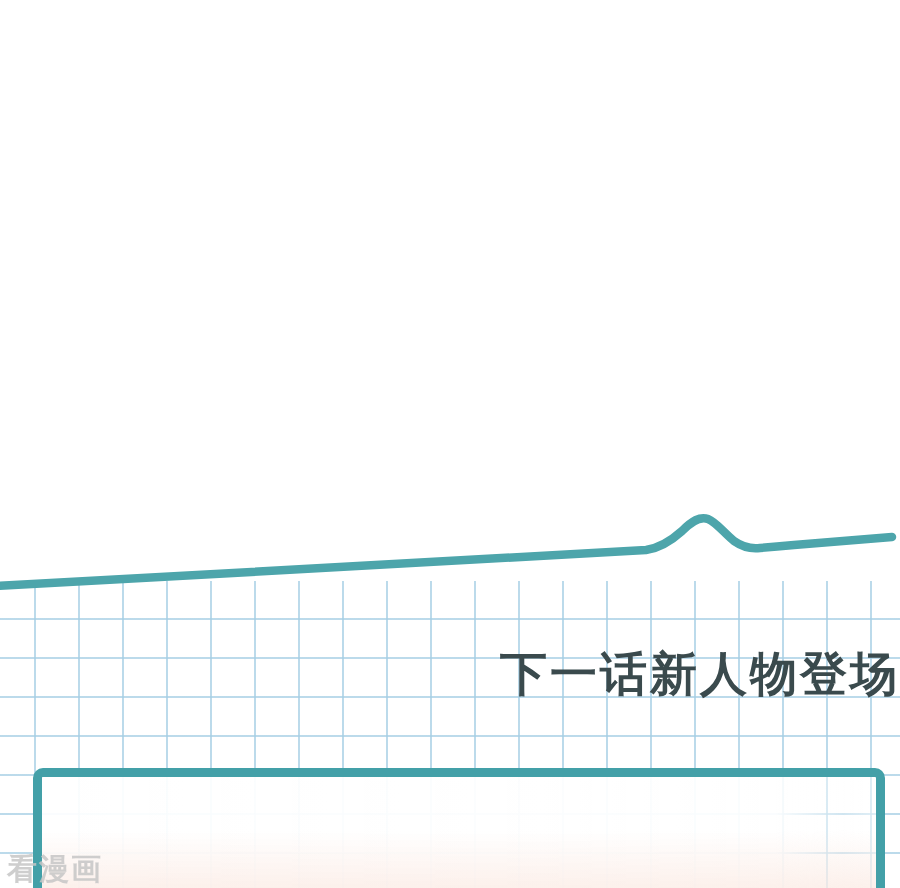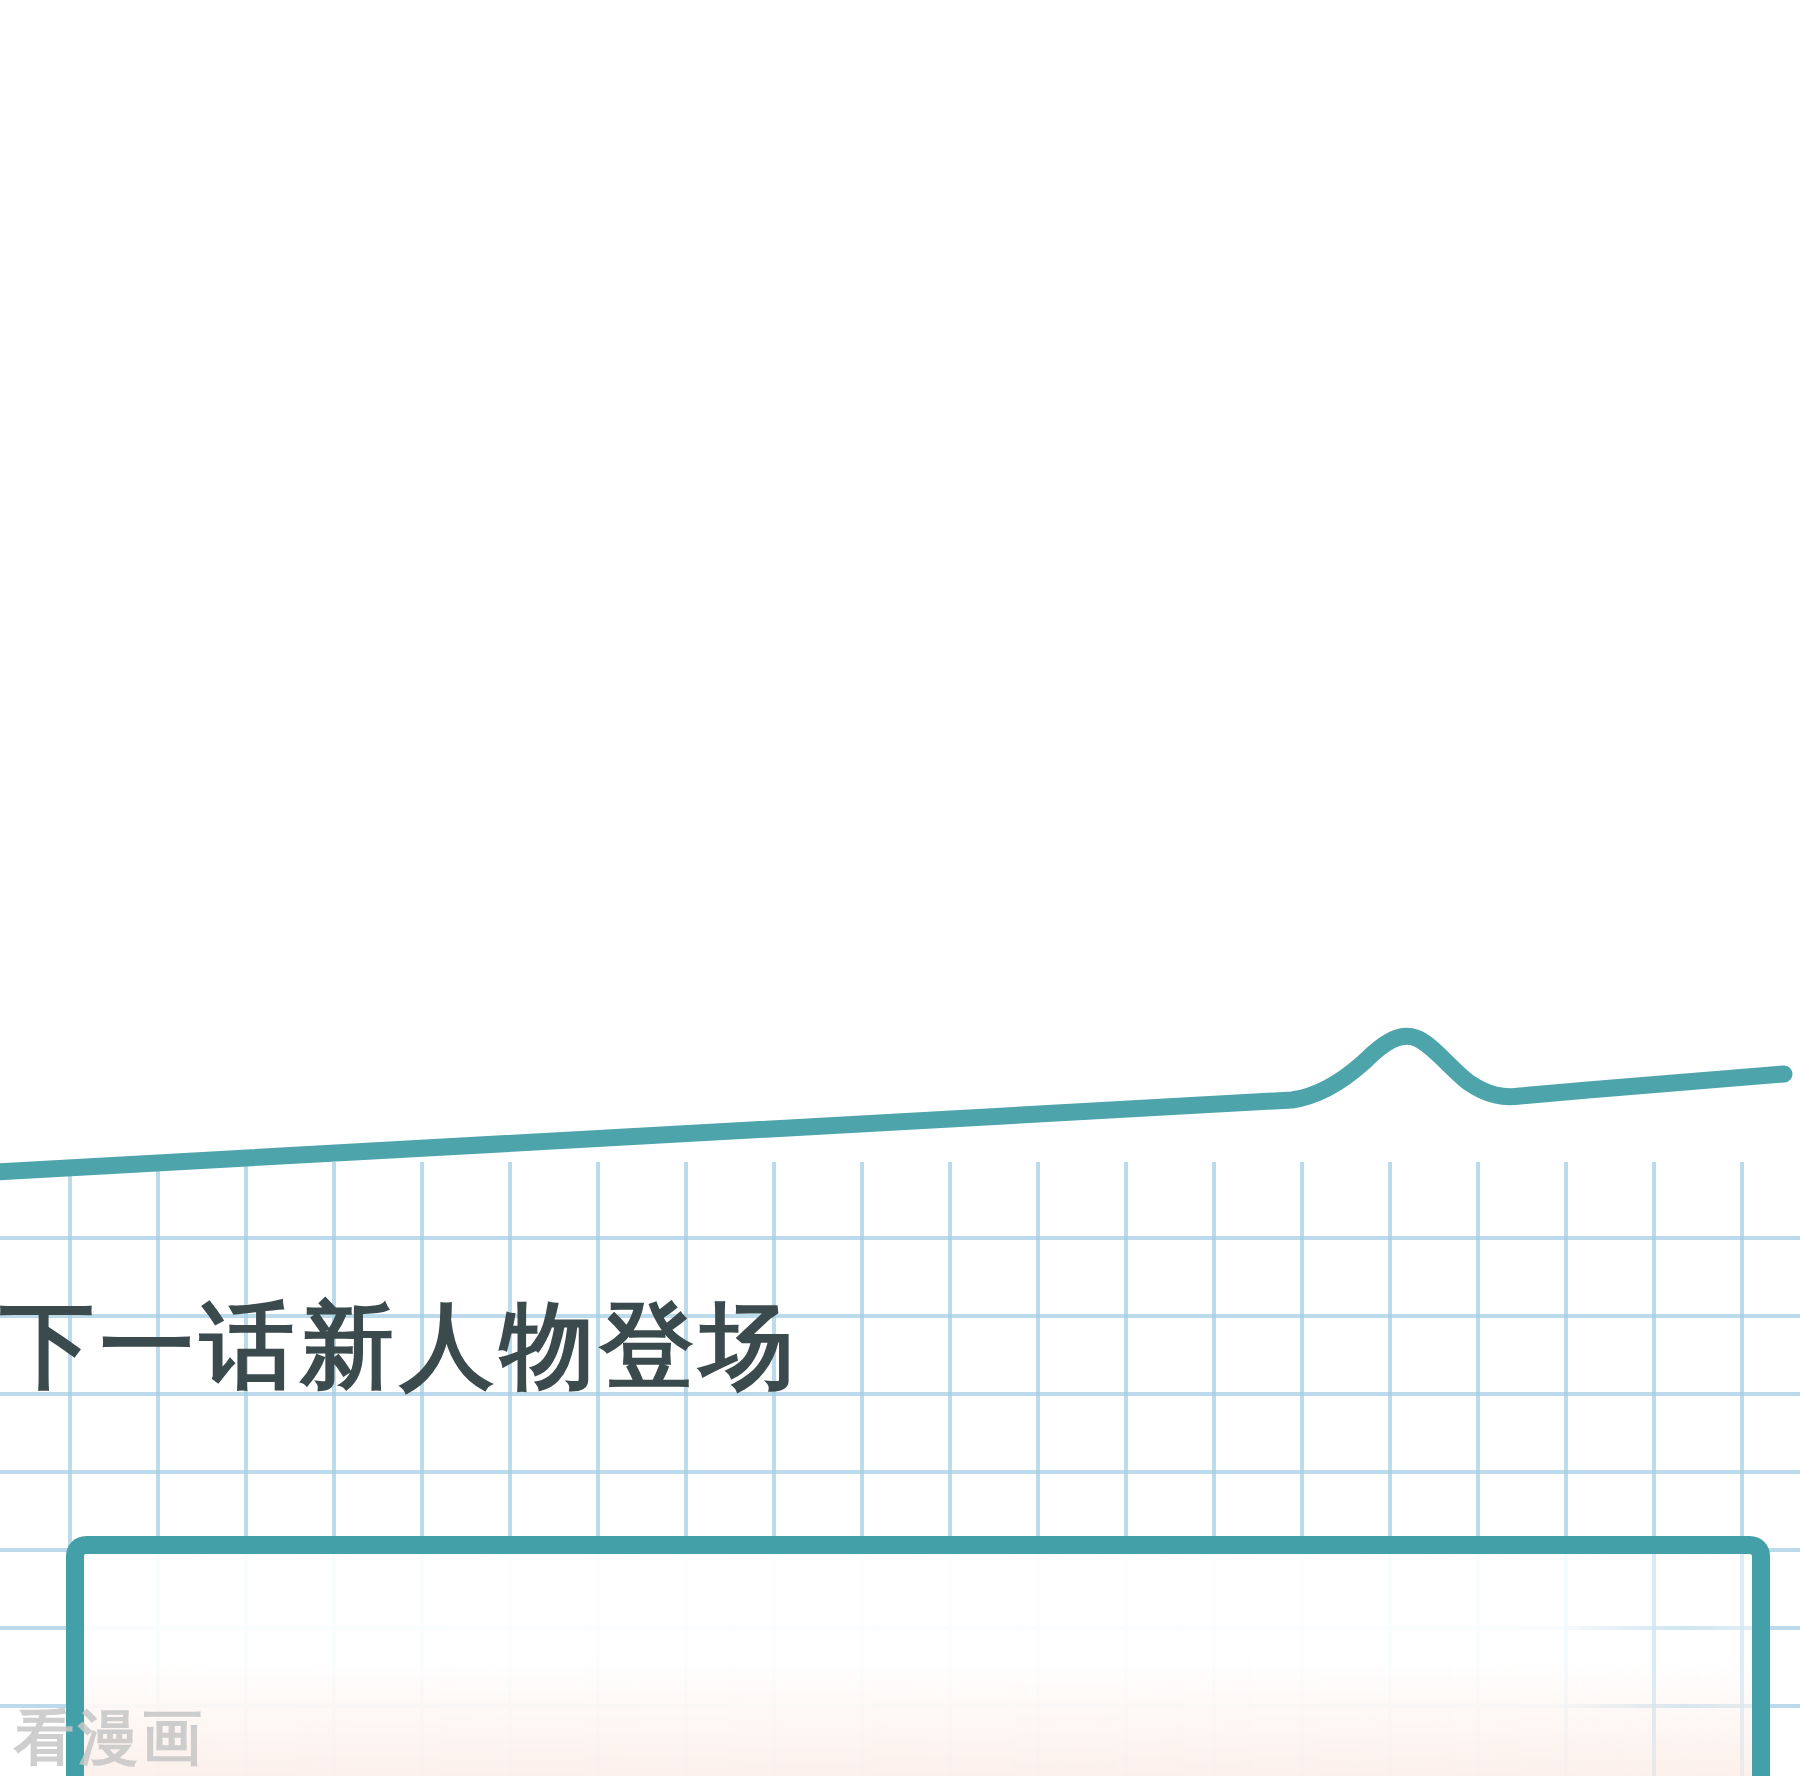--- a/index.html
+++ b/index.html
@@ -35,21 +35,21 @@
     top: 0;
     width: 900px;
     height: 888px;
     pointer-events: none;
   }
   .announcement {
     position: absolute;
     left: 0;
     top: 645px;
     width: 900px;
-    text-align: left;
+    text-align: right;
     font-size: 47px;
     font-weight: bold;
     letter-spacing: 3px;
     line-height: 58px;
     color: #3a4a4d;
   }
   
   .next-panel {
     position: absolute;
     left: 33px;

